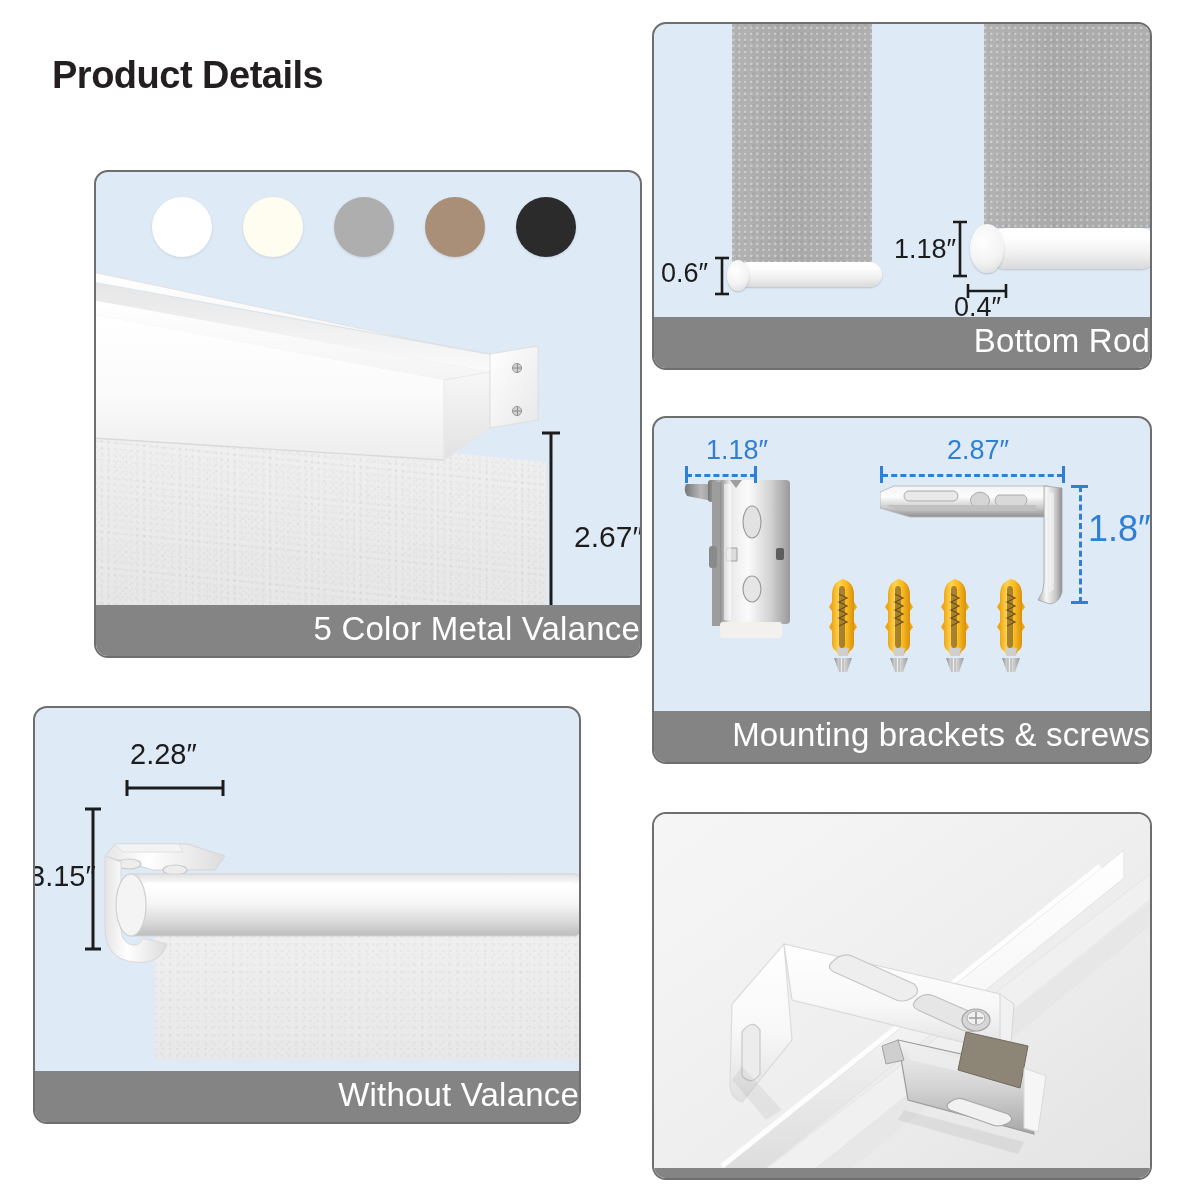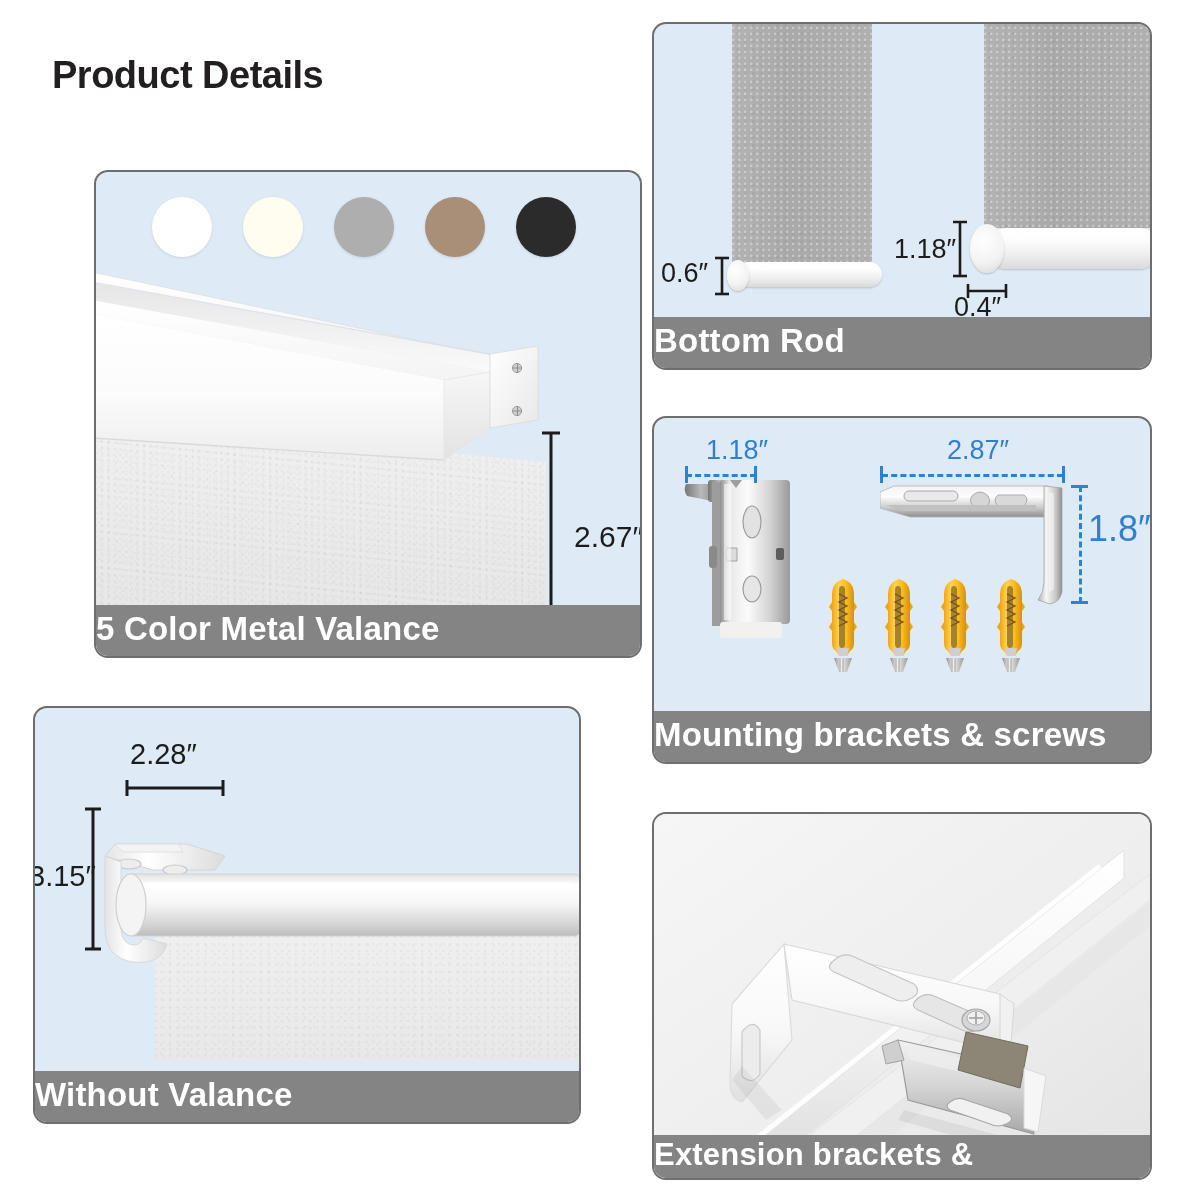--- a/index.html
+++ b/index.html
@@ -26,26 +26,25 @@
     overflow:hidden;
     box-sizing:border-box;
     background:#dfeaf7;
   }
   .panel-body{position:absolute;inset:0;overflow:hidden;}
   .caption{
     position:absolute;left:0;right:0;bottom:0;
     background:#848484;
     color:#ffffff;
     font-size:33px;
-    text-align:left;
+    text-align:right;
     padding:7px 0 9px;
     line-height:1.05;
     letter-spacing:0.2px;
     z-index:40;
-    font-weight:bold;
   }
   .caption.two-line{font-size:31px;padding:4px 0 6px;}
   .caption .ln{display:block;}
 
   
   #p-valance{left:46px;top:170px;width:548px;height:488px;margin-left:48px;}
   .swatches{position:absolute;top:25px;left:56px;display:flex;gap:31px;z-index:20;}
   .swatch{width:60px;height:60px;border-radius:50%;box-shadow:0 1px 3px rgba(0,0,0,.10);}
 
   .shade-fabric{
@@ -470,15 +469,14 @@
       <path d="M296 288 q8 -6 16 -2 l42 14 q8 6 -2 10 q-8 4 -16 0 l-40 -14 q-6 -4 0 -8 z" fill="#f1f1f1" stroke="#a8a8a8" stroke-width="1.2"></path>
 
       <path d="M370 254 l22 8 l-8 56 l-14 -4 z" fill="#f6f6f6" stroke="#dadada" stroke-width="1"></path>
 
       <path d="M88 252 l40 44 l-16 10 l-34 -40 z" fill="#000000" opacity=".05"></path>
       <path d="M250 296 l120 32 l-6 12 l-120 -34 z" fill="#000000" opacity=".06"></path>
     </svg>
 
   </div>
   <div class="caption two-line">
-    <span class="ln">Extension brackets &amp;</span>
   </div>
 </div>
 
 </body></html>

